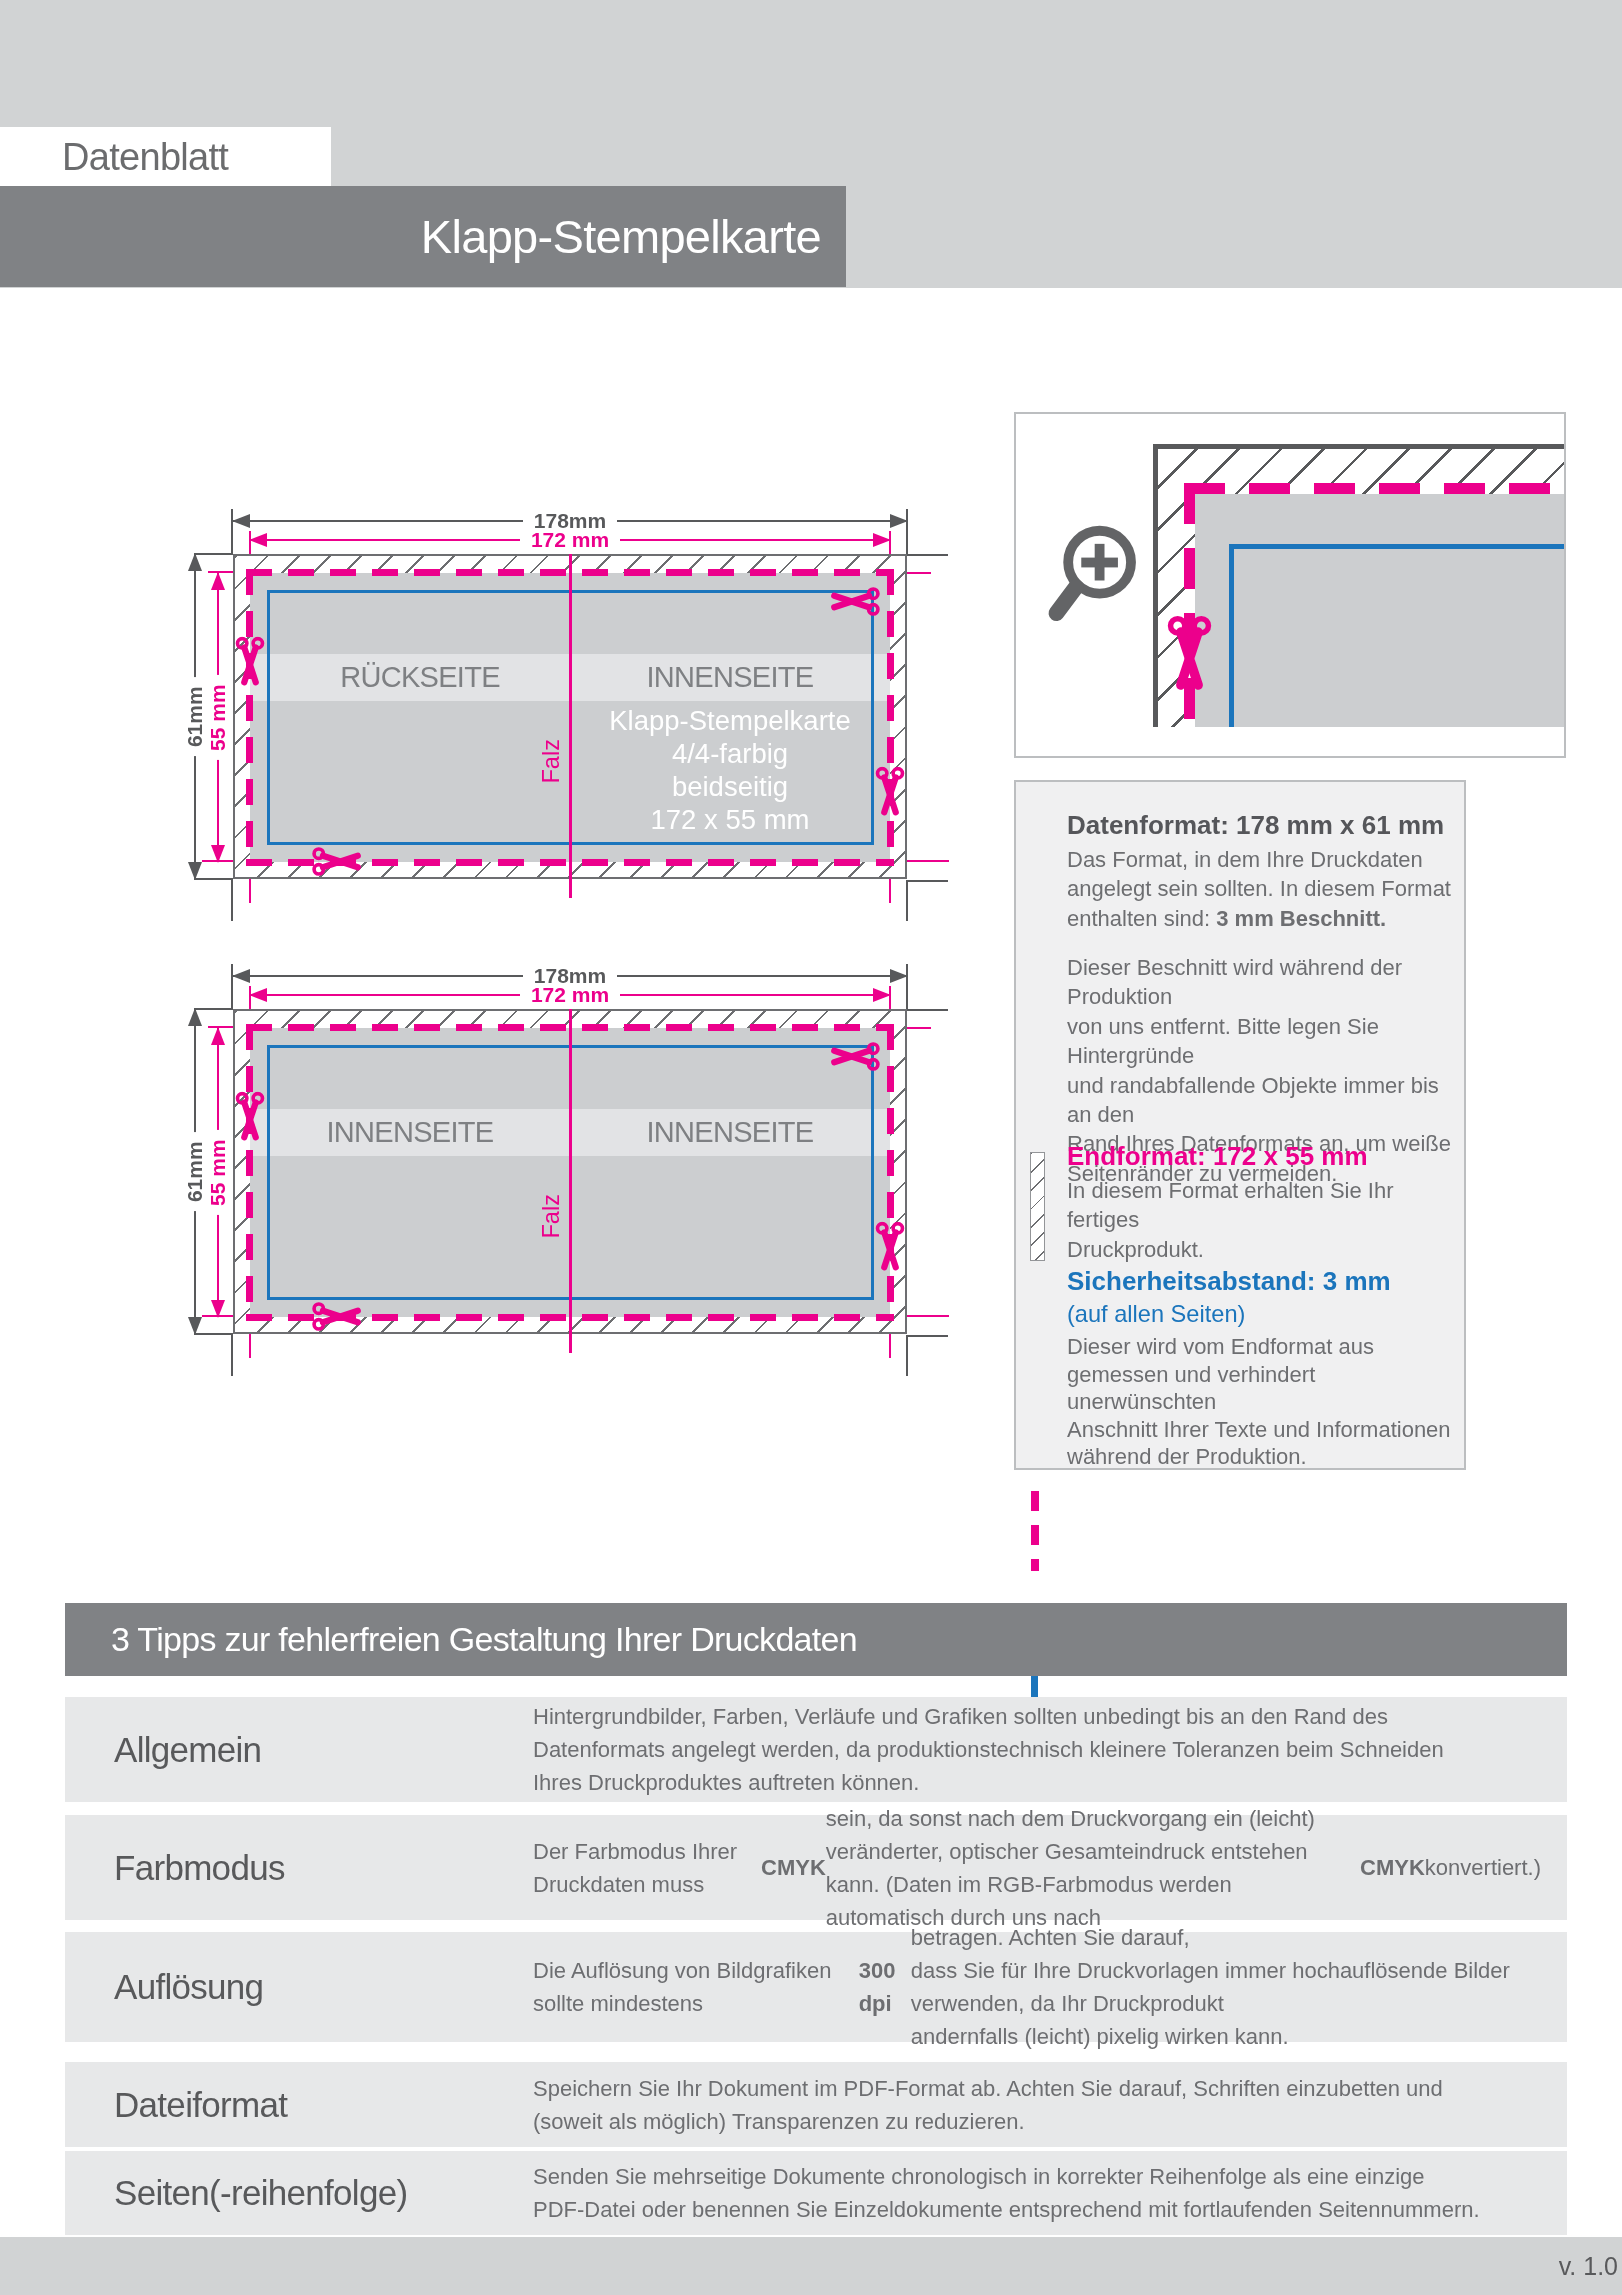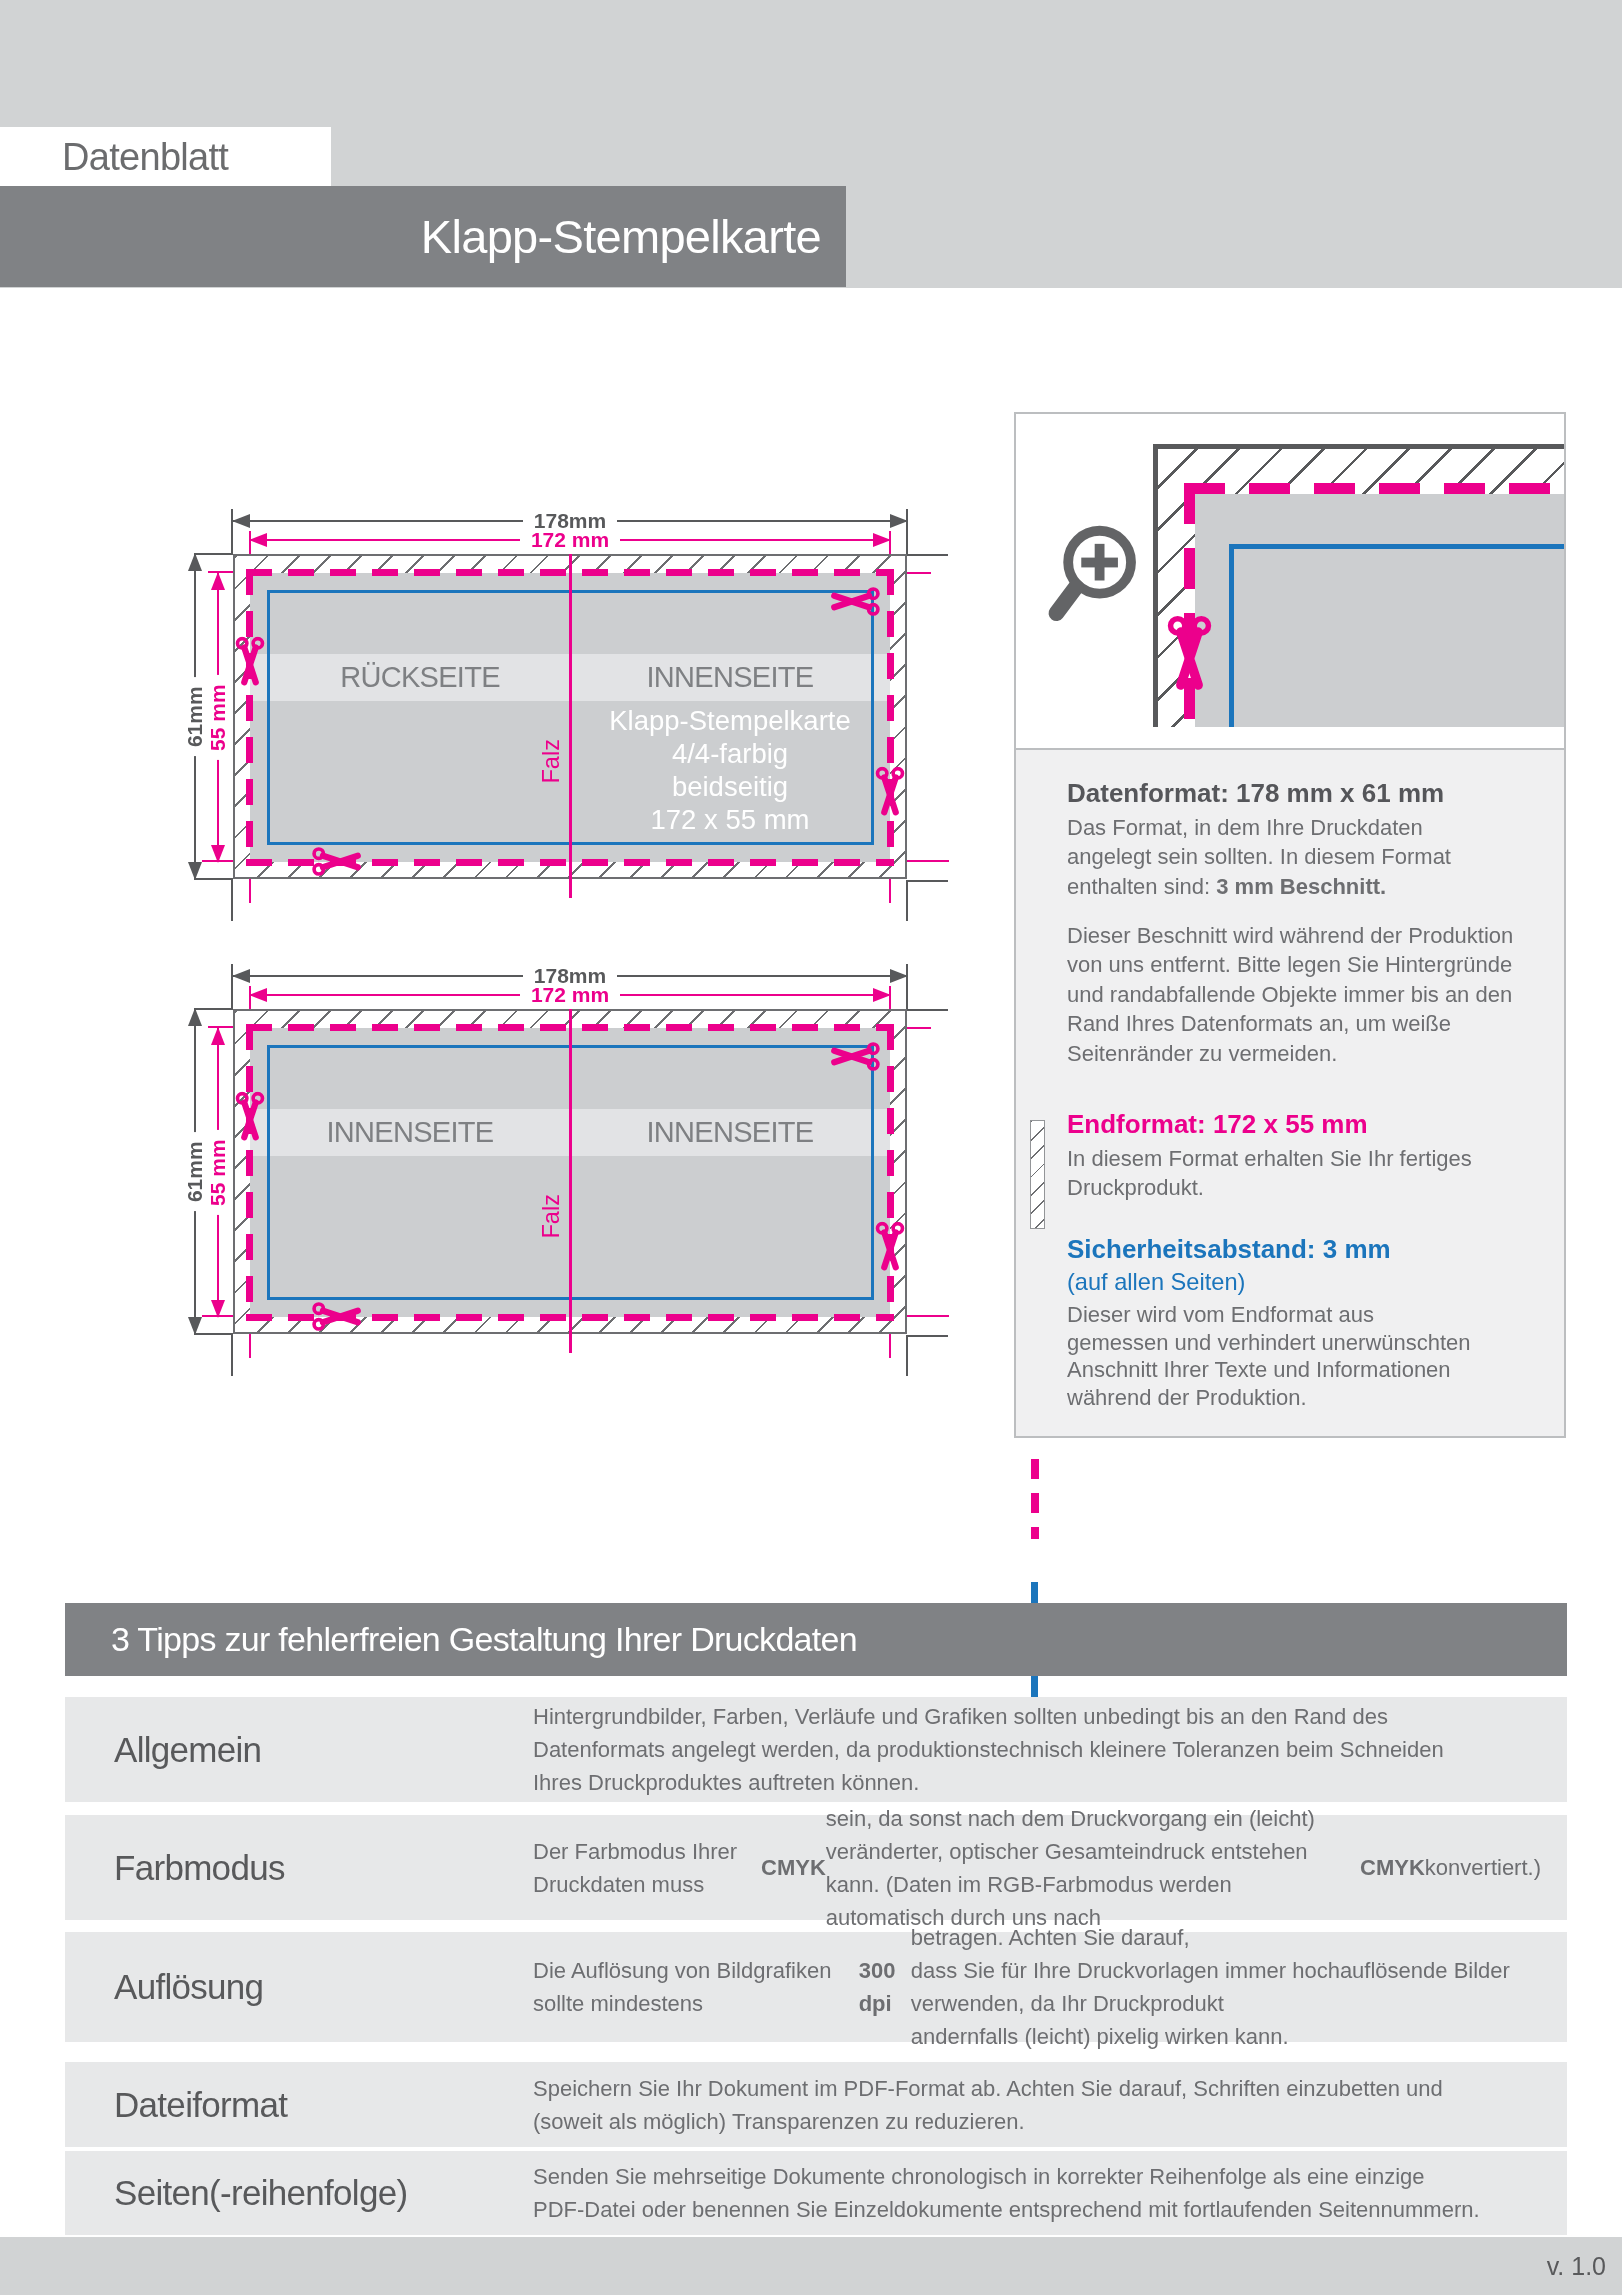--- a/index.html
+++ b/index.html
@@ -56,21 +56,21 @@
   .fold-label { position:absolute; left:538px; top:229px; writing-mode:vertical-rl; transform:rotate(180deg);
     font-size:23.6px; color:#ec008c; }
   .card-note { position:absolute; left:570px; top:194px; width:320px; text-align:center;
     font-size:27.5px; line-height:33px; color:#ffffff; white-space:pre-line; }
 
   .scissors { position:absolute; overflow:visible; }
 
   
   #info-white { left:1014px; top:412px; width:552px; height:346px; background:#ffffff;
     border:2px solid #bcbec0; overflow:hidden; }
-  #info-gray  { left:1014px; top:748px; width:552px; height:690px; background:#f0f0f1;
+  #info-gray  { left:1014px; top:780px; width:452px; height:690px; background:#f0f0f1;
     border:2px solid #bcbec0; }
   .ih { position:absolute; font-weight:bold; font-size:26px; }
   .ip { position:absolute; font-size:22px; line-height:29.4px; color:#6d6e71; white-space:pre-line; }
   .swatch-hatch { position:absolute; left:14.4px; top:370px; width:14.4px; height:109px;
     border:1.3px solid #939598;
     background:repeating-linear-gradient(135deg, #6d6e71 0 1.3px, #ffffff 1.3px 13px); }
   .swatch-dash { position:absolute; left:15px; top:709px; width:7.9px; height:80px;
     background:repeating-linear-gradient(180deg, #ec008c 0 19.6px, transparent 19.6px 34px); }
   .swatch-blue { position:absolute; left:15px; top:832px; width:7.2px; height:175px; background:#1b75bc; }
 
@@ -93,21 +93,21 @@
     display:flex; align-items:center; padding-left:46px; }
   #tips-header span { font-size:34px; color:#ffffff; letter-spacing:-0.7px; }
   .tip-row { position:absolute; left:65px; width:1502px; background:#e7e8e9; }
   .tip-label { position:absolute; left:49px; top:0; bottom:0; display:flex; align-items:center;
     font-size:35px; color:#58595b; letter-spacing:-0.7px; }
   .tip-text { position:absolute; left:468px; top:0; bottom:0; width:1008px; display:flex; align-items:center;
     font-size:22px; line-height:33px; color:#6d6e71; white-space:pre-line; }
 
   
   #footer { left:0; top:2237px; width:1623px; height:59px; background:#d1d3d4;
-    display:flex; align-items:center; justify-content:flex-end; padding-right:17px; }
+    display:flex; align-items:center; justify-content:flex-end; padding-right:5px; }
   #footer span { font-size:25px; color:#58595b; }
 
   b { font-weight:bold; }
 </style>
 </head>
 <body>
 
 <svg width="0" height="0" style="position:absolute">
   <defs>
     <symbol id="sc" viewBox="0 0 100 60">

